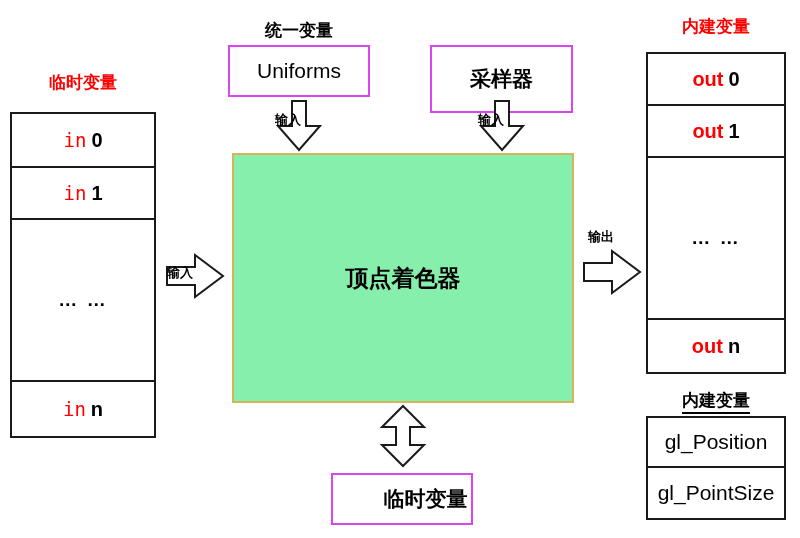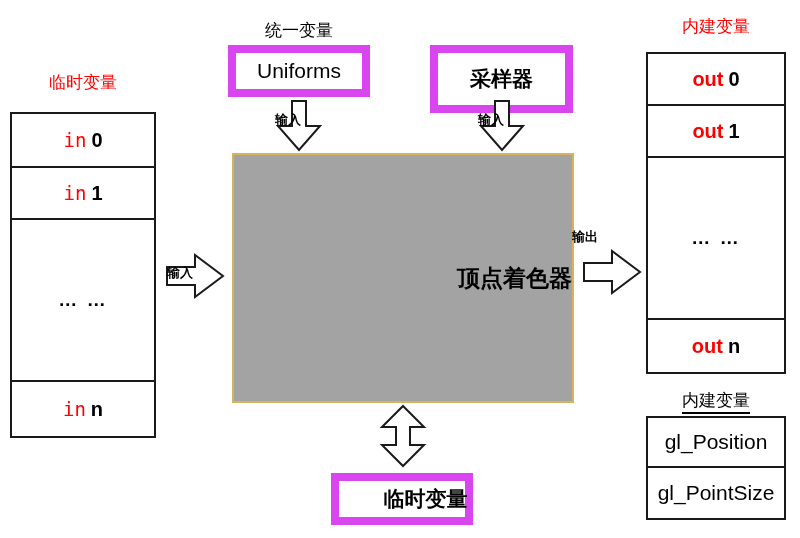--- a/index.html
+++ b/index.html
@@ -13,33 +13,33 @@
     width: 800px;
     height: 538px;
     background: #ffffff;
     font-family: "Liberation Sans", sans-serif;
     overflow: hidden;
   }
   .abs { position: absolute; box-sizing: border-box; }
 
   
   .hdr {
-    font-weight: normal;
+    font-weight: bold;
     font-size: 17px;
     text-align: center;
     line-height: 1;
     white-space: nowrap;
   }
   .hdr-red { color: #FF0000; }
   .hdr-black { color: #000000; }
   .hdr-underline { border-bottom: 2px solid #000; padding-bottom: 3px; }
 
   
   .box {
-    border: 8px solid #d946ef;
+    border: 2px solid #d946ef;
     background: #ffffff;
     display: flex;
     align-items: center;
     justify-content: center;
     text-align: center;
   }
   .box-label {
     font-size: 21px;
     color: #000;
     white-space: nowrap;
@@ -85,25 +85,25 @@
     letter-spacing: 2px;
   }
   .builtin-label {
     font-size: 21px;
     color: #000;
     white-space: nowrap;
   }
 
   
   #shader-box {
-    background: #a3a3a3;
+    background: #86efac;
     border: 2px solid #D6B45C;
     display: flex;
     align-items: center;
-    justify-content: flex-end;
+    justify-content: center;
     font-family: Liberation Mono, monospace;
   }
   #shader-box .box-label-cjk {
     font-weight: bold;
     font-size: 23px;
     color: #000;
   }
 
   
   .arrow-label {
@@ -169,21 +169,21 @@
     <svg width="50" height="52" viewBox="0 0 50 52">
       <polygon points="18,1 32,1 32,26 46,26 25,50 4,26 18,26" fill="#ffffff" stroke="#1a1a1a" stroke-width="2" stroke-linejoin="miter"></polygon>
     </svg>
   </div>
   <div class="abs arrow-label" style="left:478px; top:113px; width:48px;">输入</div>
 
   <div class="abs" id="shader-box" style="left:232px; top:153px; width:342px; height:250px;">
     <span class="box-label-cjk">顶点着色器</span>
   </div>
 
-  <div class="abs arrow-label" style="left:572px; top:230px; width:50px;">输出</div>
+  <div class="abs arrow-label" style="left:588px; top:230px; width:50px;">输出</div>
   <div class="abs" style="left:582px; top:248px; width:62px; height:48px;">
     <svg width="62" height="48" viewBox="0 0 62 48">
       <polygon points="2,15 30,15 30,3 58,24 30,45 30,33 2,33" fill="#ffffff" stroke="#1a1a1a" stroke-width="2" stroke-linejoin="miter"></polygon>
     </svg>
   </div>
 
   <div class="abs" style="left:378px; top:405px; width:50px; height:62px;">
     <svg width="50" height="62" viewBox="0 0 50 62">
       <polygon points="25,1 46,22 32,22 32,40 46,40 25,61 4,40 18,40 18,22 4,22" fill="#ffffff" stroke="#1a1a1a" stroke-width="2" stroke-linejoin="miter"></polygon>
     </svg>

